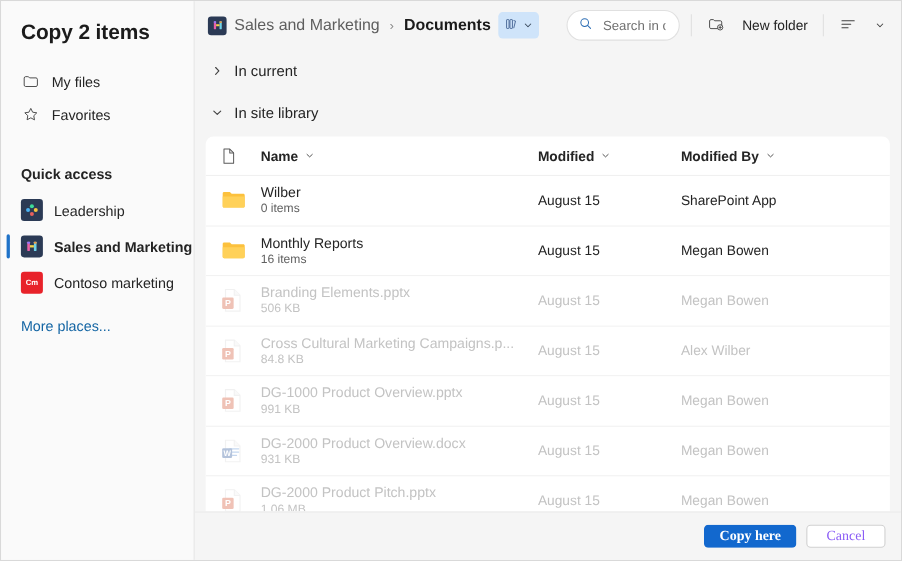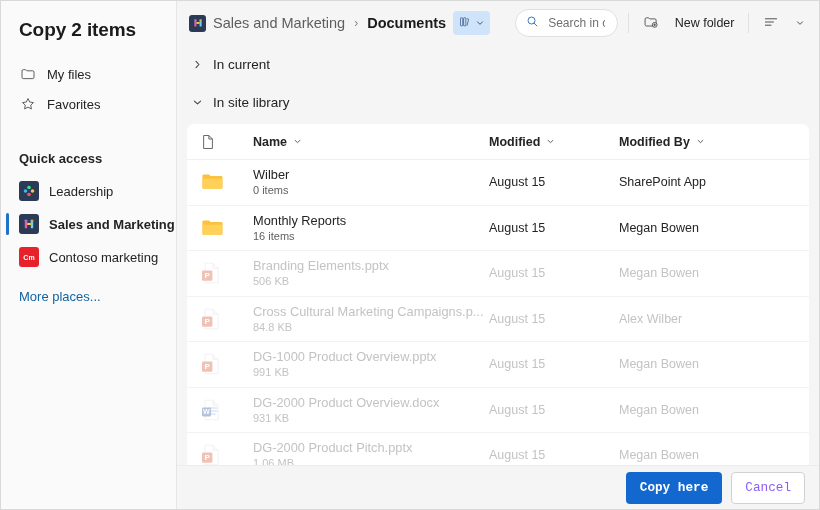--- a/index.html
+++ b/index.html
@@ -254,21 +254,21 @@
   .th {
     font-size: 12.5px;
     font-weight: 700;
     color: #242424;
     display: flex;
     align-items: center;
     gap: 6px;
     cursor: pointer;
   }
   .col-icon { width: 36px; flex: 0 0 36px; display:flex; align-items:center; }
-  .col-name { flex: 1 1 auto; min-width: 0; margin-left: 16px; }
+  .col-name { flex: 1 1 auto; min-width: 0; }
   .col-mod  { width: 130px; flex: 0 0 130px; }
   .col-by   { width: 190px; flex: 0 0 190px; }
 
   .rows { flex: 1; min-height: 0; overflow: hidden; }
   .row {
     display: flex;
     align-items: center;
     height: 45.5px;
     min-height: 45.5px;
     padding: 0 0 0 14px;
@@ -306,26 +306,26 @@
     min-height: 44px;
     background: #f5f5f5;
     border-top: 1px solid #ececec;
     display: flex;
     align-items: center;
     justify-content: flex-end;
     gap: 9px;
     padding: 0 14px;
   }
   .btn {
-    height: 32px;
+    height: 21px;
     min-width: 72px;
     border-radius: 4px;
     font-size: 12.7px;
     font-weight: 600;
-    font-family: Liberation Mono, monospace;
+    font-family: Liberation Serif, serif;
     display: flex;
     align-items: center;
     justify-content: center;
     padding: 0 13px;
     cursor: pointer;
     border: 1px solid transparent;
   }
   .btn-primary { background: #1268ce; color: #fff; }
   .btn-default {
     background: #fff;

